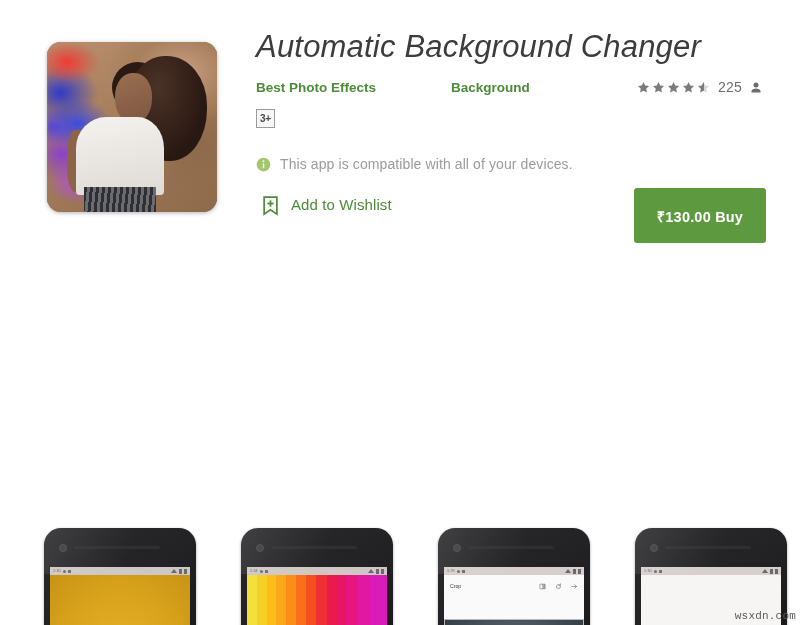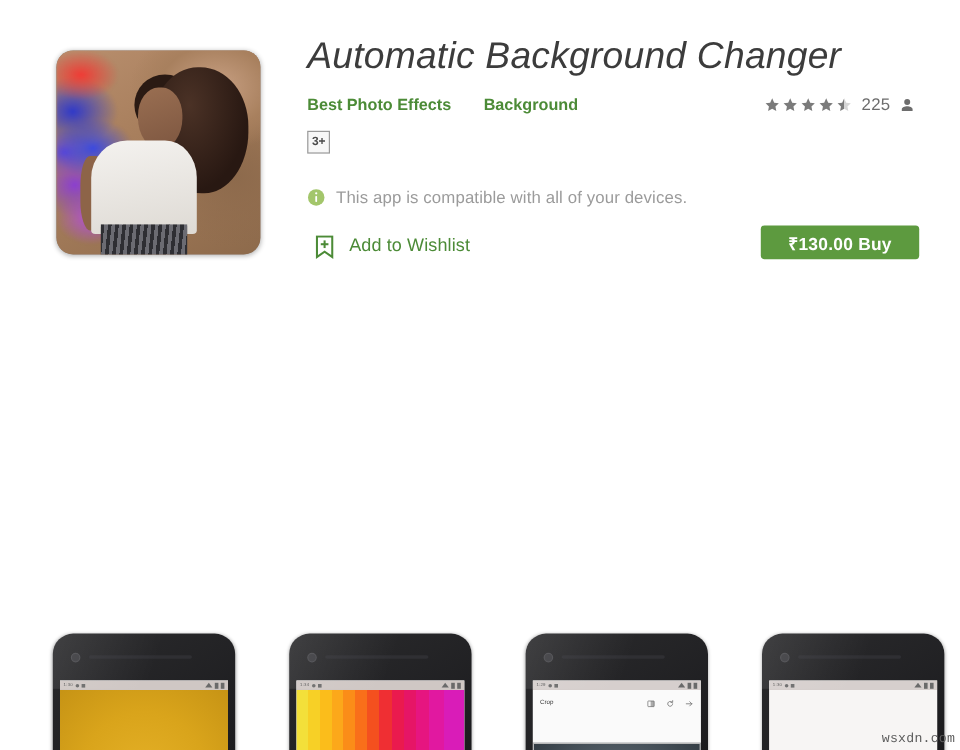--- a/index.html
+++ b/index.html
@@ -67,21 +67,21 @@
   .ic-skirt{
     position:absolute;left:22%;top:85%;width:42%;height:16%;
     background:repeating-linear-gradient(96deg,#2e2e33 0 3px,#6b6b72 3px 6px);
   }
 
   .title{
     position:absolute;left:256px;top:28px;
     font-size:31px;line-height:38px;font-weight:400;color:#3c3c3c;
     letter-spacing:.2px;white-space:nowrap;font-style:italic;
   }
-  .devrow{position:absolute;left:256px;top:80px;display:flex;}
+  .devrow{position:absolute;left:256px;top:80px;display:flex;gap:48px;}
   .devlink{
     font-size:13.5px;font-weight:bold;color:#4c8b37;white-space:nowrap;
     text-decoration:none;
   }
   .devlink.second{margin-left:27px;}
 
   .rating{
     position:absolute;left:637px;top:79px;
     display:flex;align-items:center;gap:3px;
   }
@@ -109,21 +109,21 @@
 
   .wishlist{
     position:absolute;left:262px;top:196px;
     display:flex;align-items:flex-start;cursor:pointer;
   }
   .wish-ic{width:17px;height:20px;display:block;}
   .wish-txt{margin-left:12px;font-size:15px;color:#4c8b37;font-weight:400;letter-spacing:.1px;}
 
   .buy-btn{
     position:absolute;left:634px;top:188px;
-    width:132px;height:28px;border:0;border-radius:3px;
+    width:132px;height:55px;border:0;border-radius:3px;
     background:#5d9a3f;
     color:#ffffff;font-size:14.5px;font-weight:bold;
     font-family:"Liberation Sans", sans-serif;
     cursor:pointer;letter-spacing:.2px;
   }
 
   
   .carousel{position:absolute;left:0;top:258px;width:800px;height:360px;}
 
   .phone{

